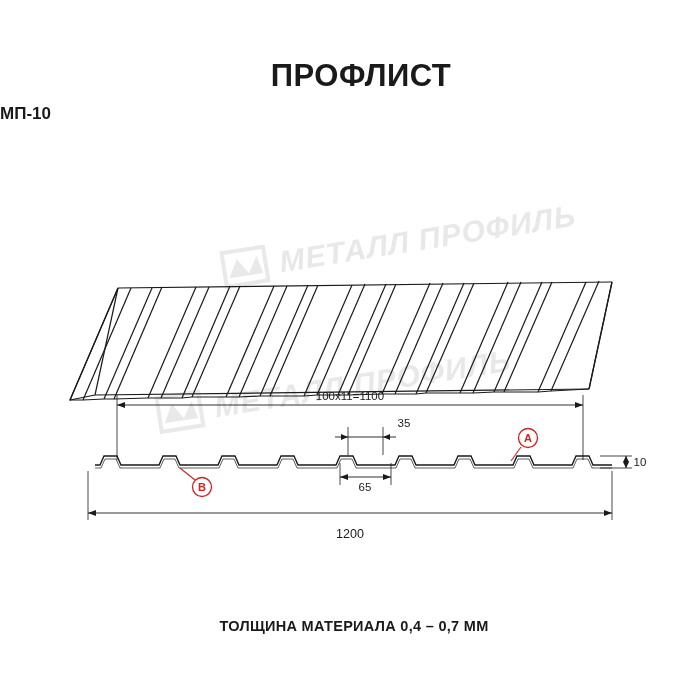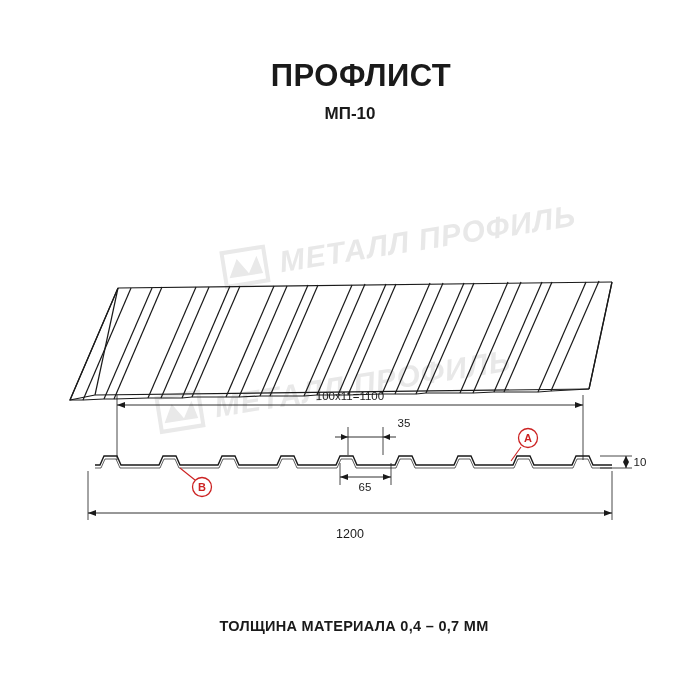--- a/index.html
+++ b/index.html
@@ -30,21 +30,21 @@
     font-weight: bold;
     letter-spacing: 0.5px;
     color: #1a1a1a;
     padding-left: 11px;
   }
   .subtitle {
     position: absolute;
     top: 104px;
     left: 0;
     width: 700px;
-    text-align: center;
+    text-align: left;
     font-size: 17px;
     font-weight: bold;
     color: #1a1a1a;
   }
   .footer-note {
     position: absolute;
     top: 618px;
     left: 4px;
     width: 700px;
     text-align: center;

